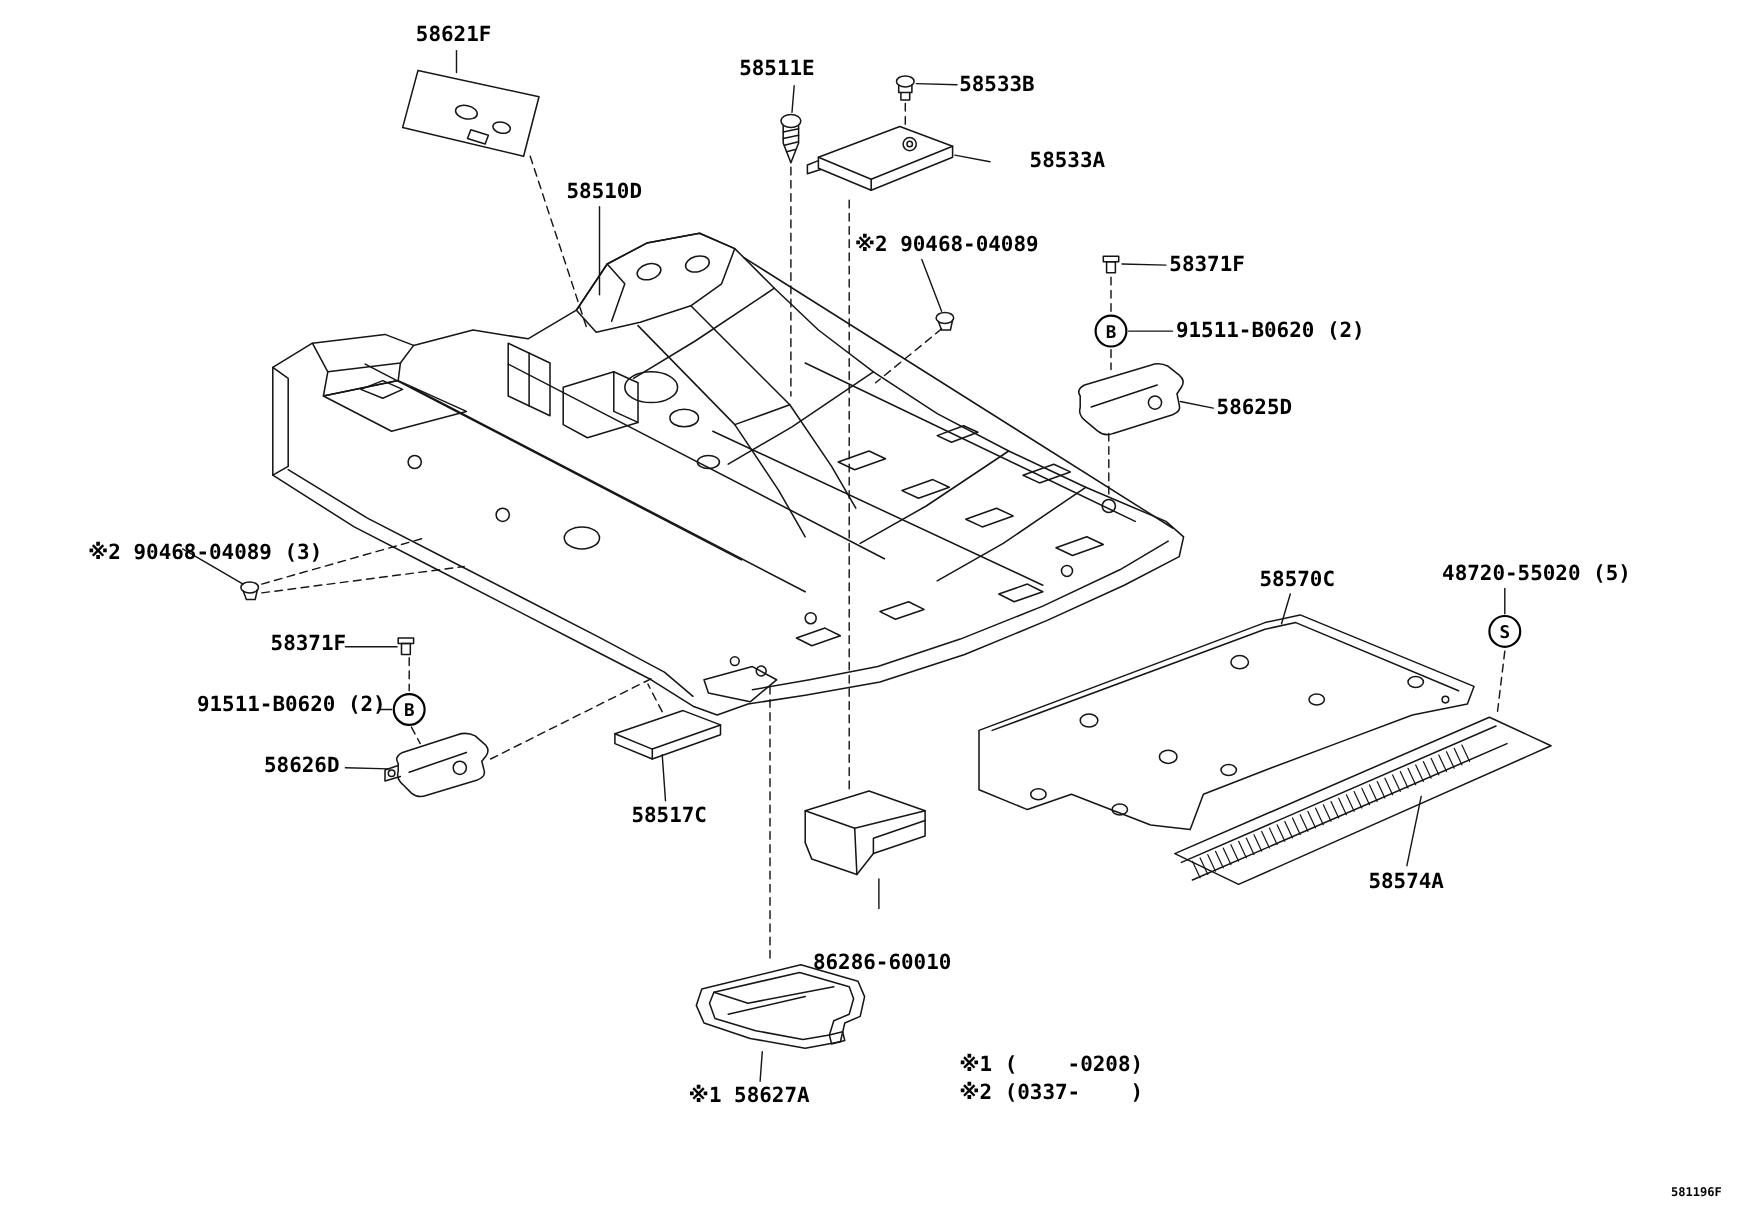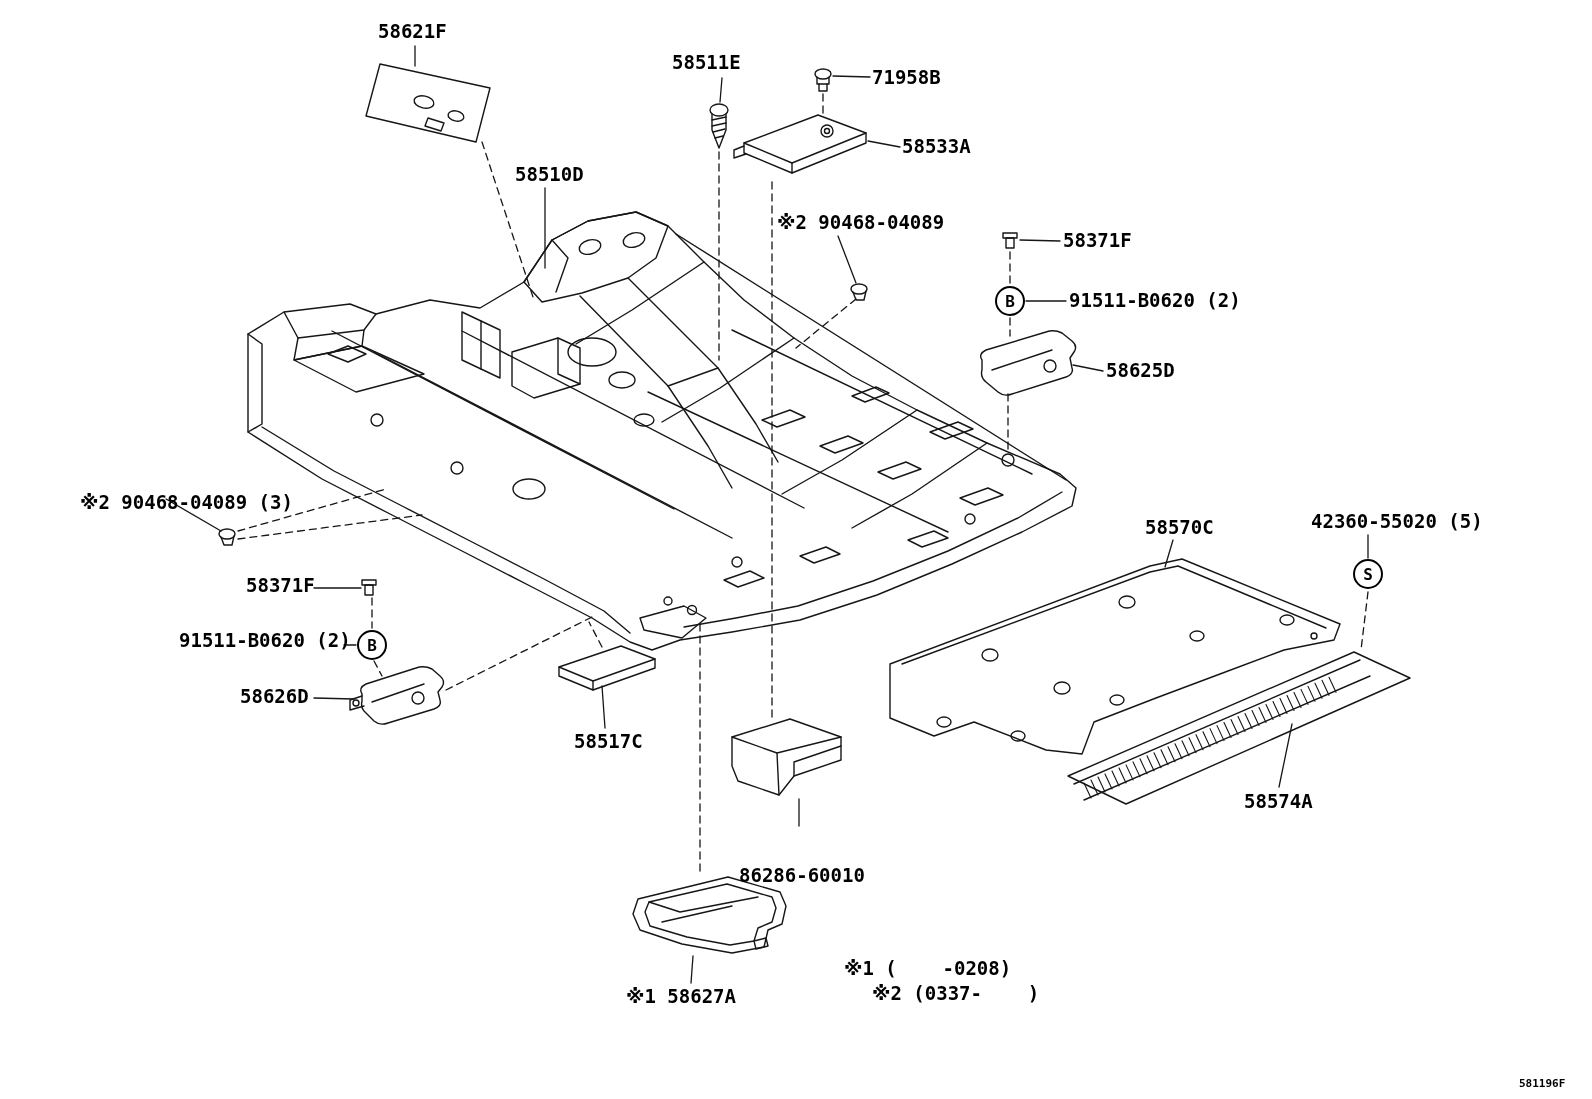--- a/index.html
+++ b/index.html
@@ -272,39 +272,39 @@
       <line x1="282" y1="698" x2="322" y2="699"></line>
       <line x1="573" y1="728" x2="570" y2="686"></line>
       <line x1="1247" y1="787" x2="1260" y2="724"></line>
       <line x1="767" y1="826" x2="767" y2="799"></line>
       <line x1="659" y1="983" x2="661" y2="956"></line>
     </g>
   </svg>
 
   <div class="lbl" style="left:346px;top:20px" data-name="part-label-58621f">58621F</div>
   <div class="lbl" style="left:640px;top:51px" data-name="part-label-58511e">58511E</div>
-  <div class="lbl" style="left:840px;top:66px" data-name="part-label-58533b">71958B</div>
-  <div class="lbl" style="left:870px;top:135px" data-name="part-label-58533a">58533A</div>
+  <div class="lbl" style="left:840px;top:66px" data-name="part-label-58533b">58533B</div>
+  <div class="lbl" style="left:904px;top:135px" data-name="part-label-58533a">58533A</div>
   <div class="lbl" style="left:483px;top:163px" data-name="part-label-58510d">58510D</div>
   <div class="lbl" style="left:745px;top:211px" data-name="part-label-clip-90468-top">※2 90468-04089</div>
   <div class="lbl" style="left:1031px;top:229px" data-name="part-label-58371f-right">58371F</div>
   <div class="lbl" style="left:1037px;top:289px" data-name="part-label-91511-right">91511-B0620 (2)</div>
   <div class="lbl" style="left:1074px;top:359px" data-name="part-label-58625d">58625D</div>
   <div class="lbl" style="left:48px;top:491px" data-name="part-label-clip-90468-left">※2 90468-04089 (3)</div>
   <div class="lbl" style="left:1113px;top:516px" data-name="part-label-58570c">58570C</div>
-  <div class="lbl" style="left:1279px;top:510px" data-name="part-label-93540">42360-55020 (5)</div>
+  <div class="lbl" style="left:1279px;top:510px" data-name="part-label-93540">48720-55020 (5)</div>
   <div class="lbl" style="left:214px;top:574px" data-name="part-label-58371f-left">58371F</div>
   <div class="lbl" style="left:147px;top:629px" data-name="part-label-91511-left">91511-B0620 (2)</div>
   <div class="lbl" style="left:208px;top:685px" data-name="part-label-58626d">58626D</div>
   <div class="lbl" style="left:542px;top:730px" data-name="part-label-58517c">58517C</div>
   <div class="lbl" style="left:1212px;top:790px" data-name="part-label-58574a">58574A</div>
   <div class="lbl" style="left:707px;top:864px" data-name="part-label-86286">86286-60010</div>
   <div class="lbl" style="left:594px;top:985px" data-name="part-label-58627a">※1 58627A</div>
 
   <div class="callout" style="left:963px;top:286px" data-name="callout-b-right">B</div>
   <div class="callout" style="left:325px;top:630px" data-name="callout-b-left">B</div>
   <div class="callout" style="left:1321px;top:559px" data-name="callout-s">S</div>
 
-  <div class="lbl" style="left:812px;top:957px" data-name="footnote-1">※1 (    -0208)</div>
+  <div class="lbl" style="left:840px;top:957px" data-name="footnote-1">※1 (    -0208)</div>
   <div class="lbl" style="left:840px;top:982px" data-name="footnote-2">※2 (0337-    )</div>
   <div class="lbl small" style="left:1487px;top:1073px" data-name="diagram-code">581196F</div>
 
 </div>
 
 </body></html>

